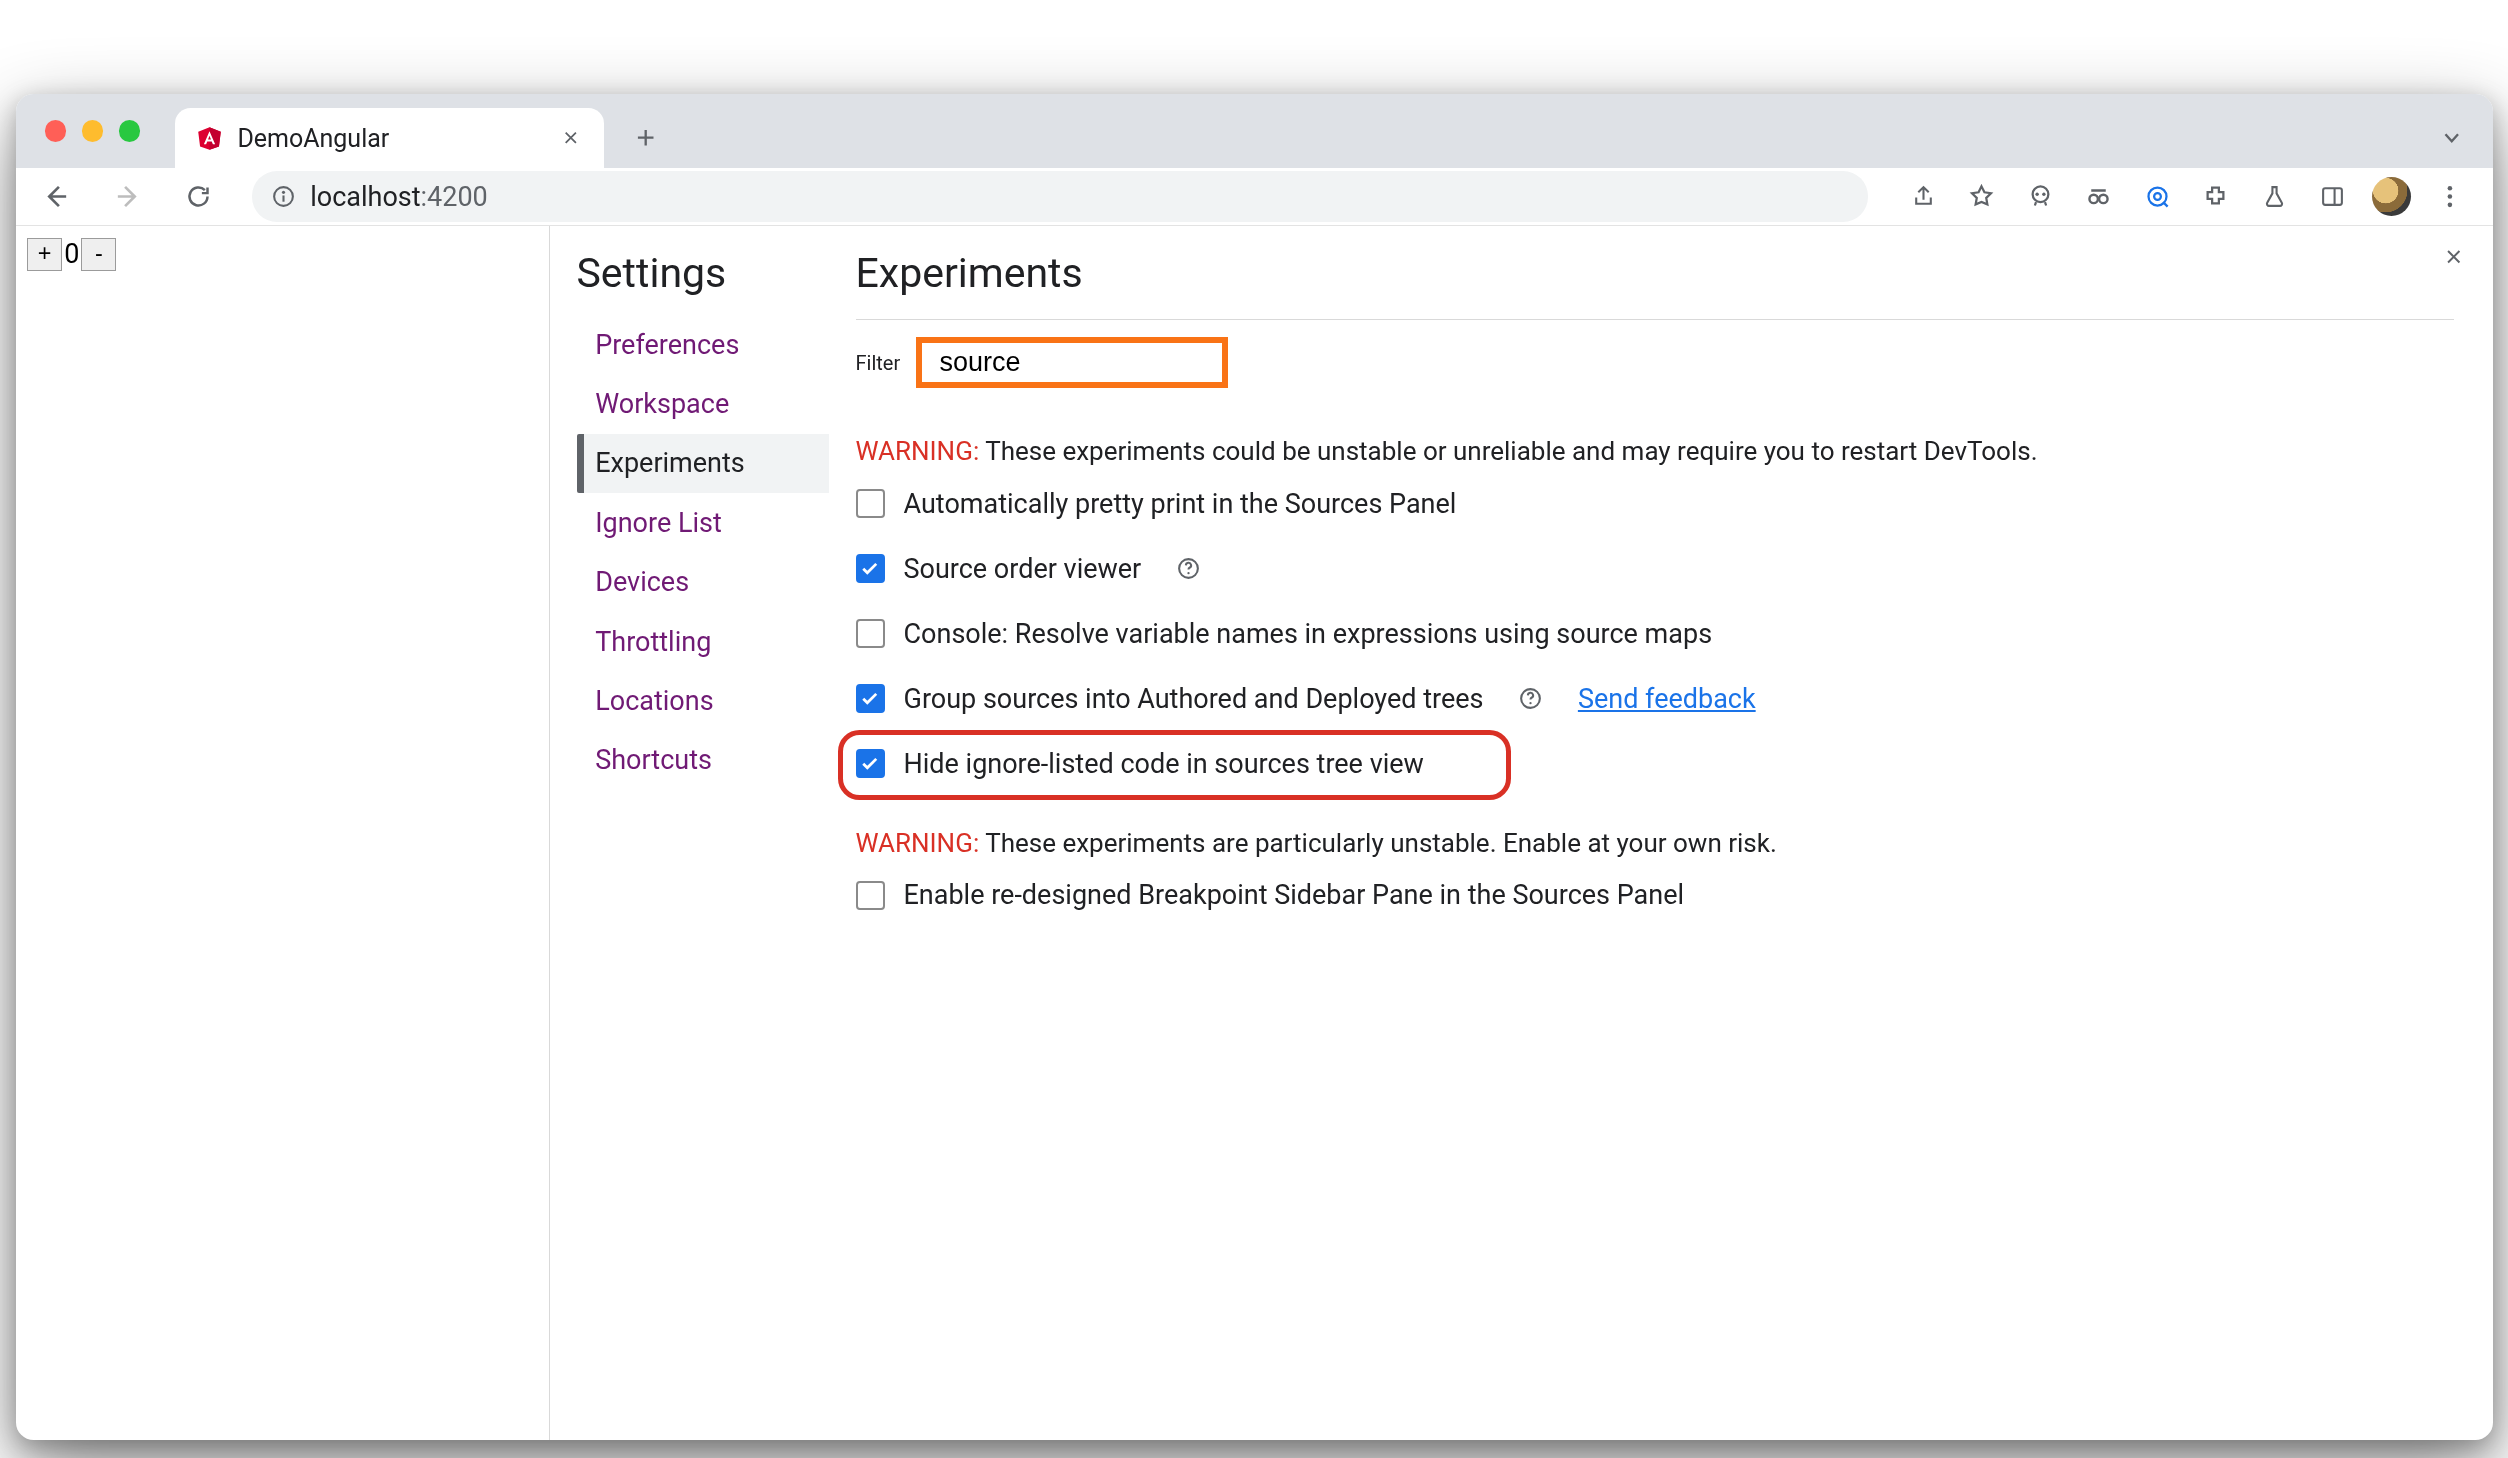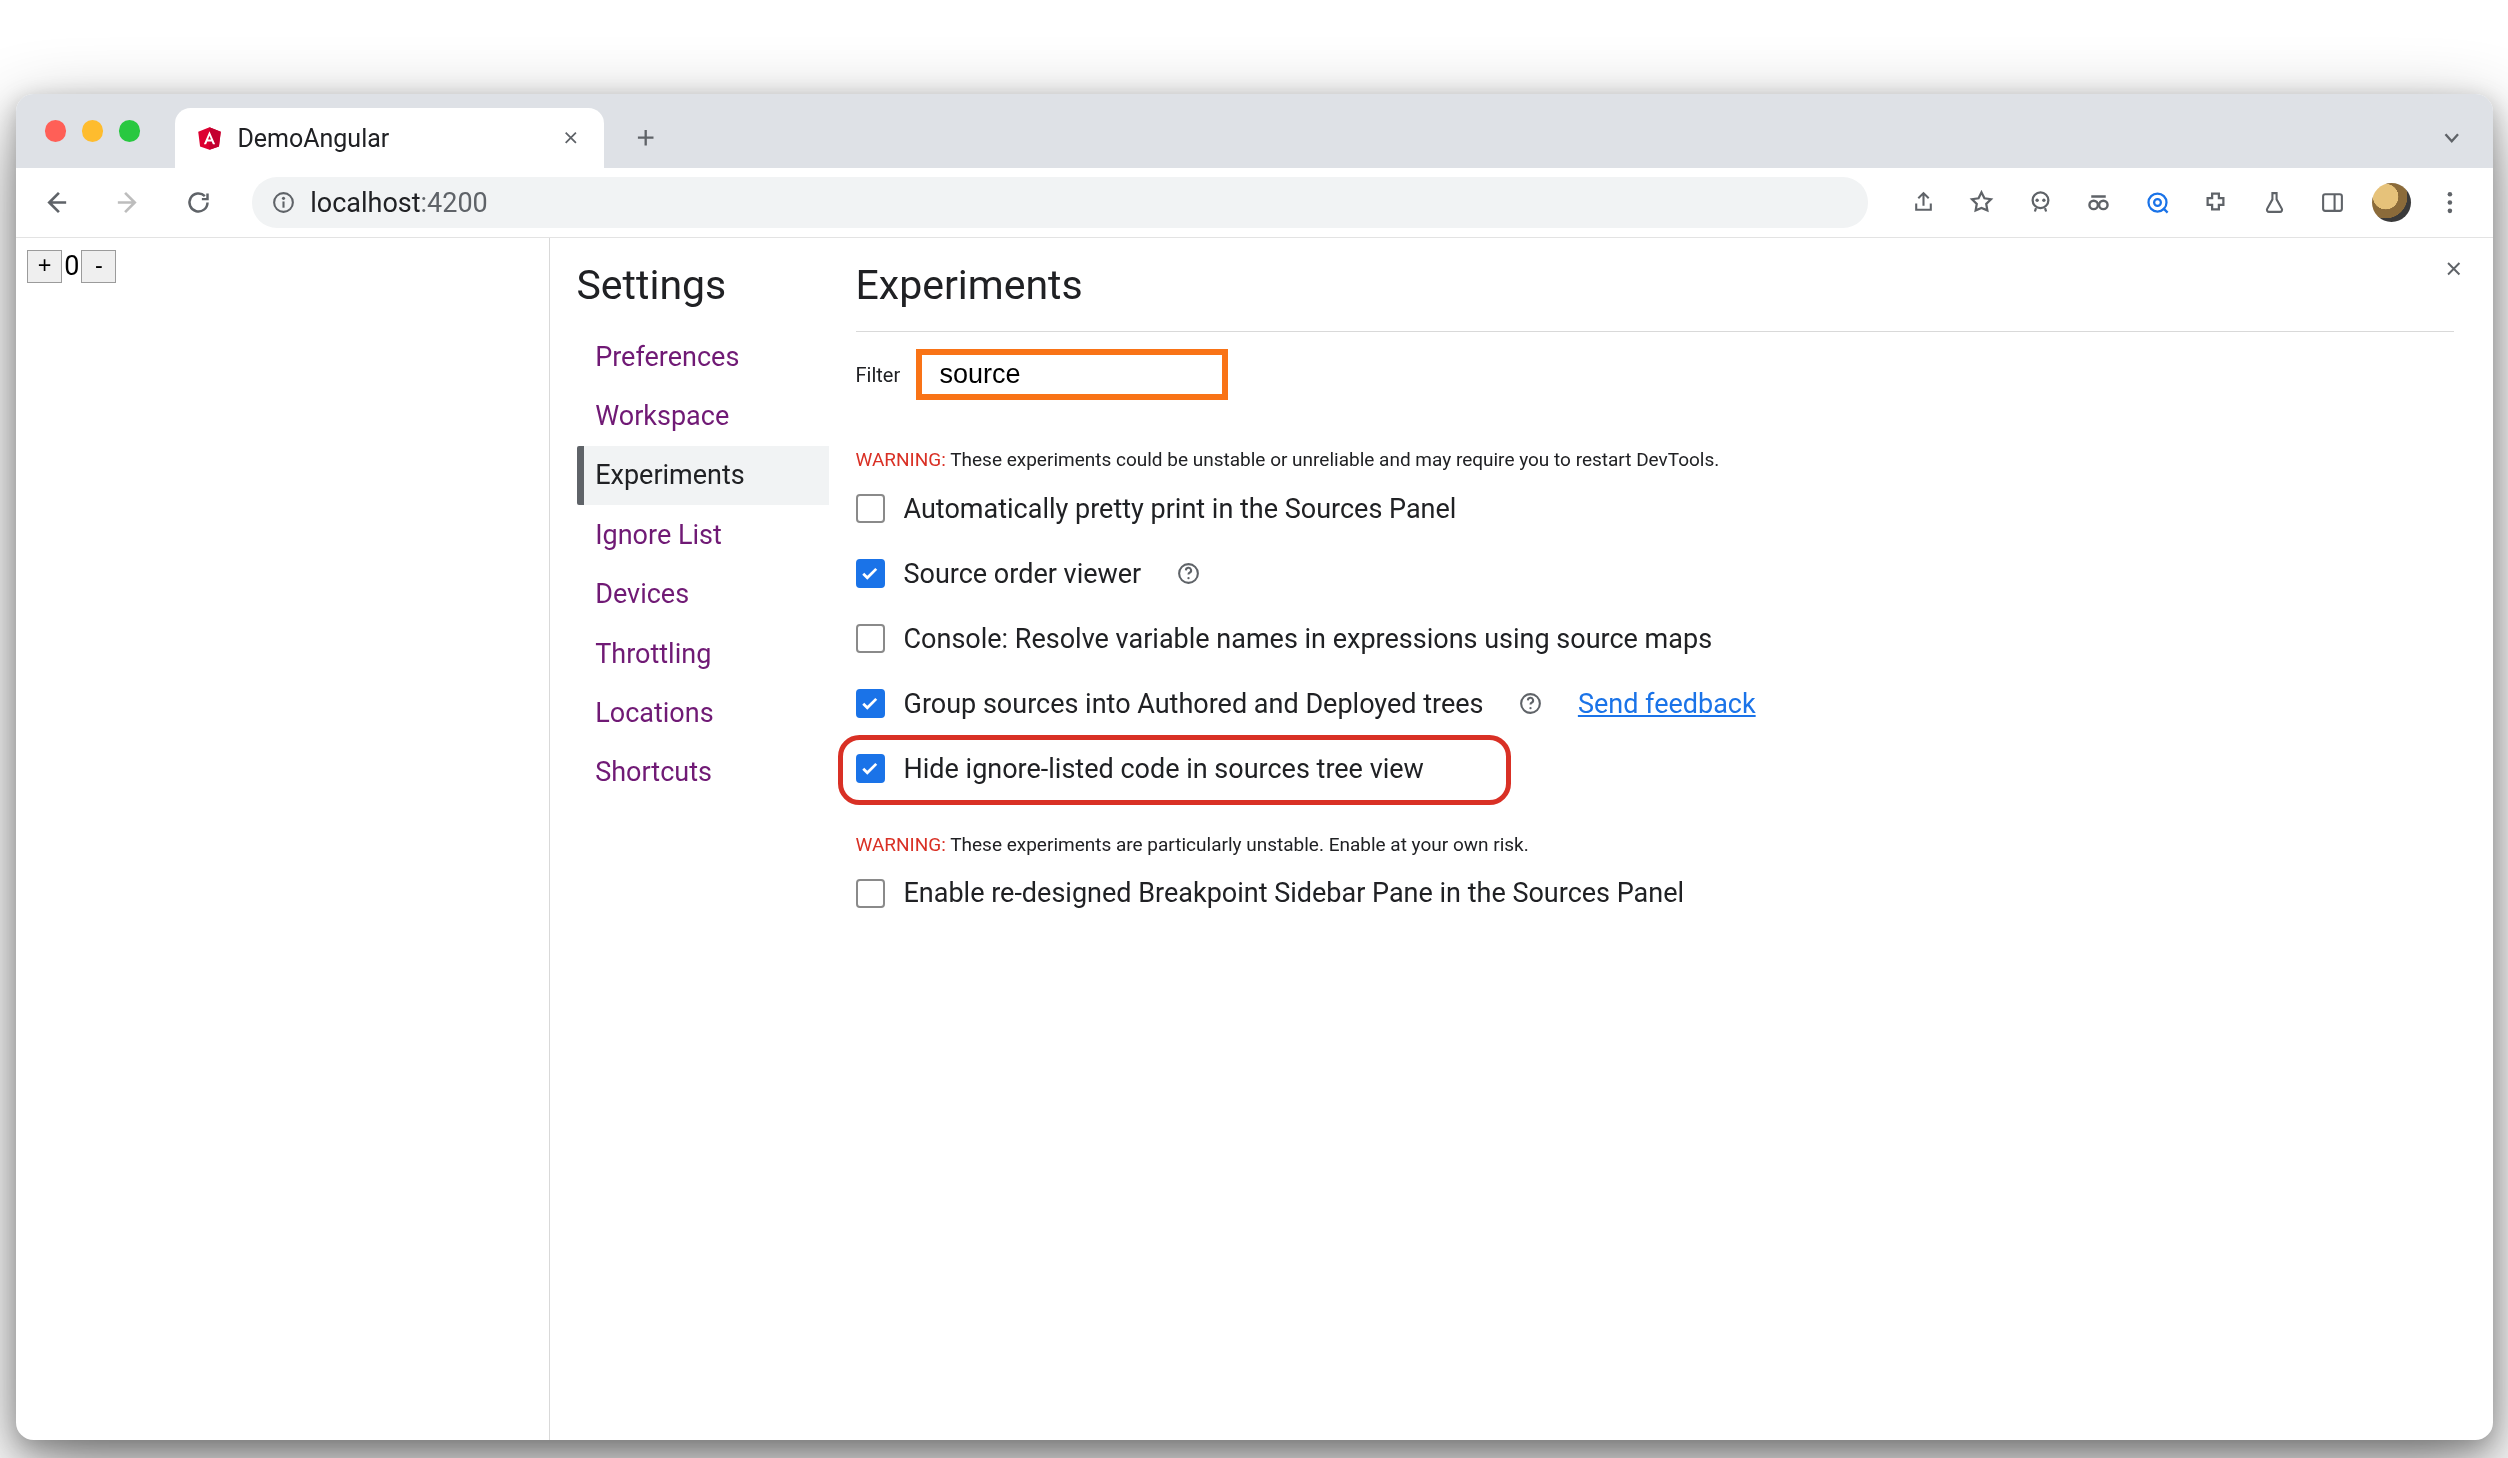--- a/index.html
+++ b/index.html
@@ -99,21 +99,21 @@
   .tab-chevron {
     width: 47px; height: 47px;
     margin-bottom: 6.8px;
     display:flex;align-items:center;justify-content:center;
     color:#5f6368;
     cursor:pointer;
   }
 
   
   .toolbar {
-    height: 70px;
+    height: 58px;
     background:#fff;
     border-bottom: 1px solid #e3e3e3;
     display:flex;
     align-items:center;
     padding: 0 15.6px;
     gap: 20px;
   }
   .nav-btn {
     width:51px;height:51px;
     display:flex;align-items:center;justify-content:center;
@@ -276,21 +276,21 @@
   }
   .filter-label { font-size:20px; color:#202124; }
   .filter-input {
     height: 51px;
     border:6px solid #f97316;
     padding: 0 17.6px;
     font-size: 27px;
     width: 312px;
   }
   .warning {
-    font-size: 19px;
+    font-size: 26px;
     color:#202124;
     margin-bottom: 21.5px;
     margin-top: 48px;
   }
   .warning .warn-label { color:#d93025; }
   .exp-list {
     display:flex;flex-direction:column;
     gap: 33px;
     margin-bottom: 39px;
   }

